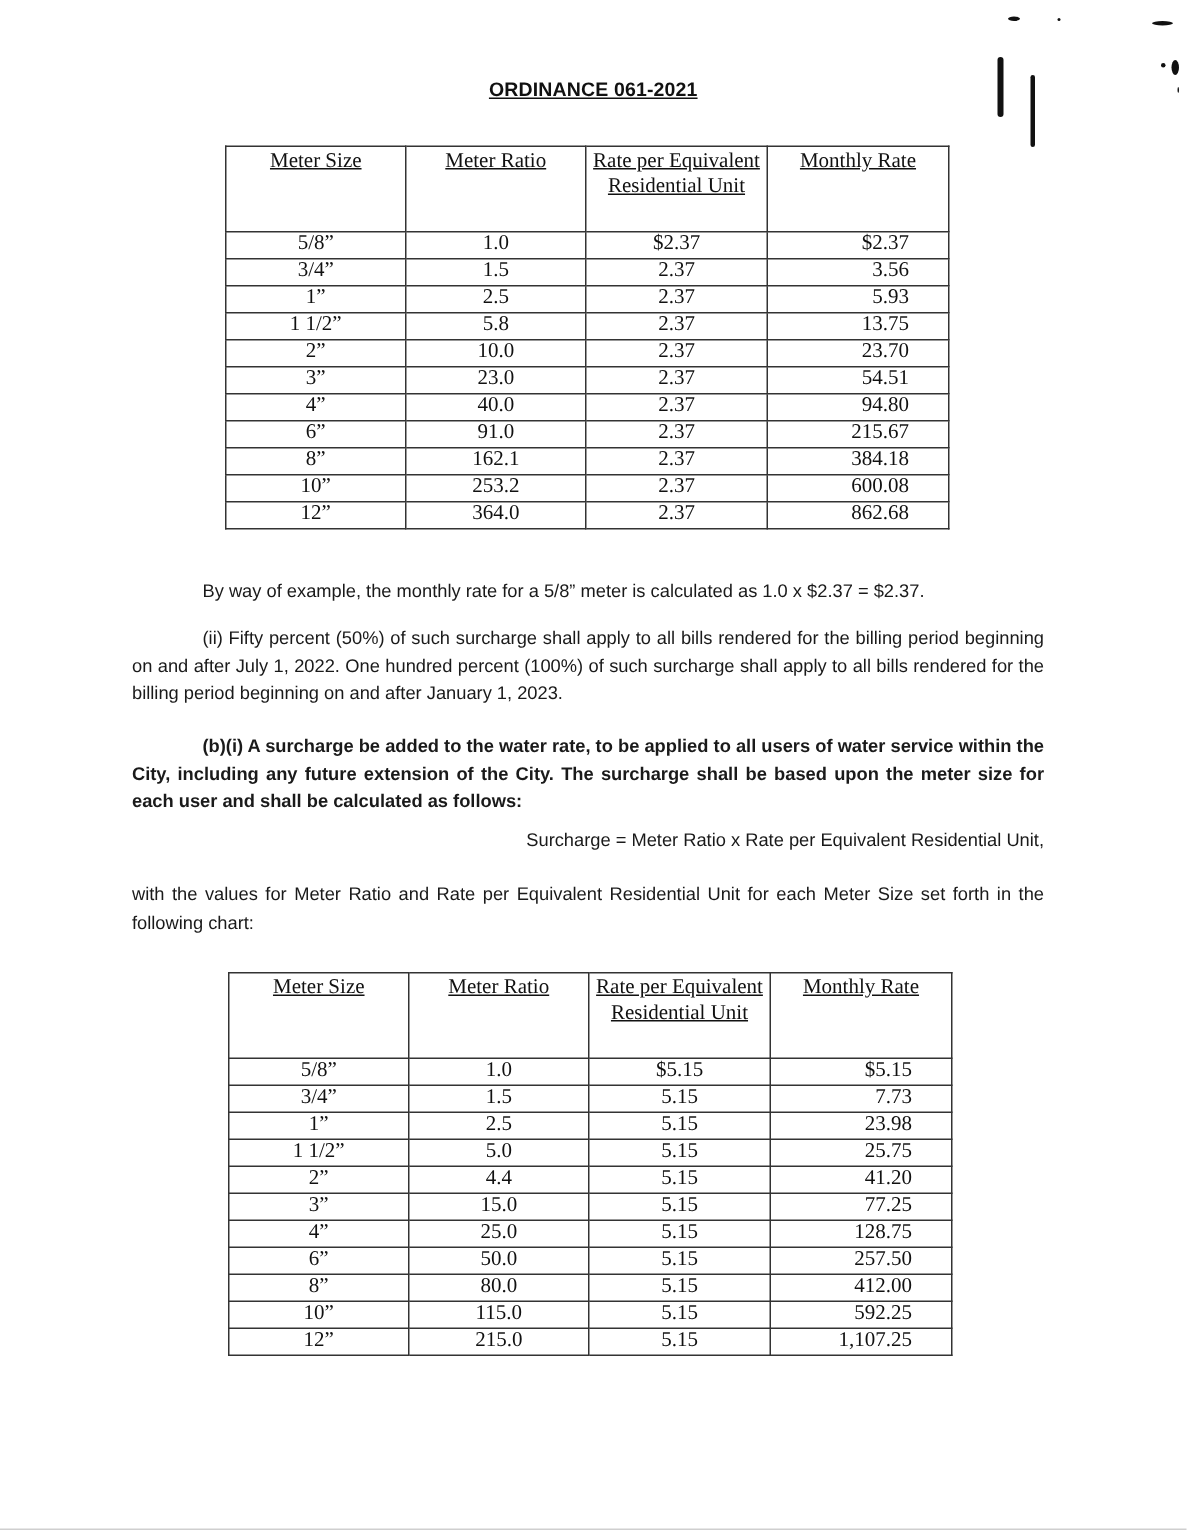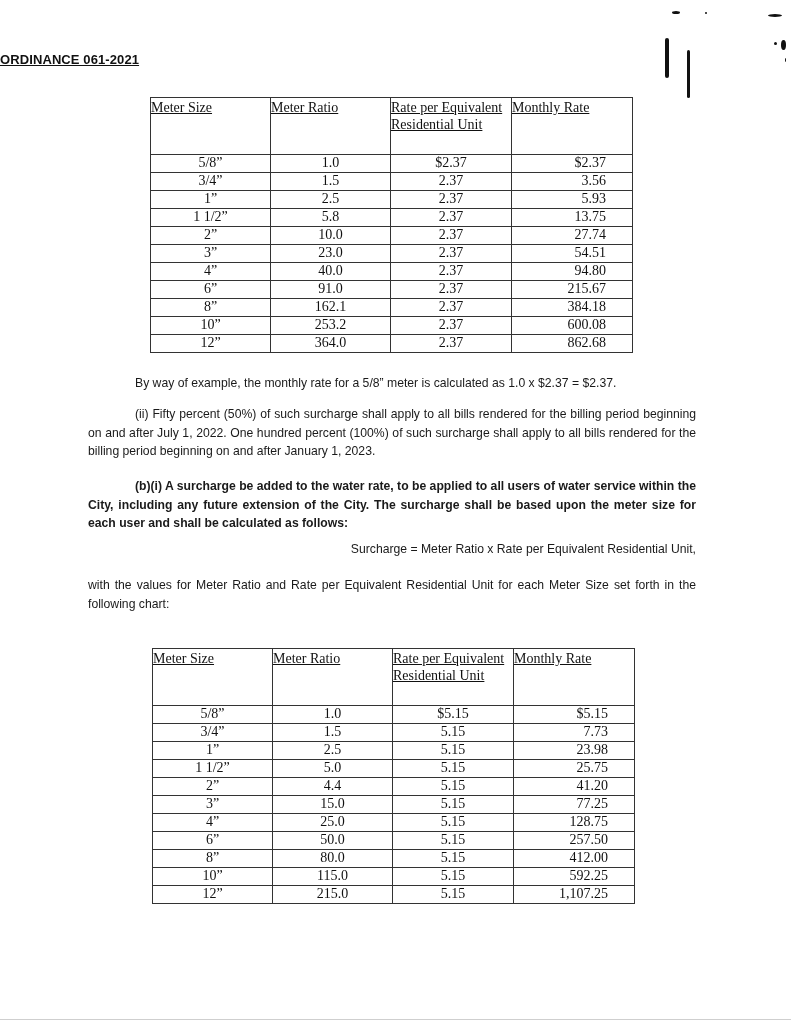--- a/index.html
+++ b/index.html
@@ -1,48 +1,49 @@
 <!DOCTYPE html>
 <html><head>
 <meta charset="utf-8">
 <style>
   html, body { margin: 0; padding: 0; background: #ffffff; }
   body { width: 791px; height: 1023px; position: relative; overflow: hidden; color: #111; }
   .sans { font-family: "Liberation Sans", "DejaVu Sans", sans-serif; }
 
   .title {
     position: absolute; left: 0; width: 791px; top: 52px;
-    font-weight: bold; font-size: 13px; text-decoration: underline;
+    text-align: center; font-weight: bold; font-size: 13px; text-decoration: underline;
     letter-spacing: 0.1px;
   }
 
   table.rates {
     position: absolute; border-collapse: collapse; table-layout: fixed;
     font-family: "Liberation Serif", "DejaVu Serif", serif; font-size: 14px; color: #111;
   }
   table.rates td, table.rates th {
     border: 1px solid #333; padding: 0; line-height: 16.5px; height: 17px;
     font-weight: normal; vertical-align: top;
   }
-  table.rates th { height: 54px; text-align: left; padding-top: 2px; }
+  table.rates th { height: 54px; text-align: center; padding-top: 2px; }
   table.rates th span { text-decoration: underline; }
   table.rates col.c1 { width: 120px; }
   table.rates col.c2 { width: 120px; }
   table.rates col.c3 { width: 121px; }
   table.rates col.c4 { width: 121px; }
   td.right { text-align: right; padding-right: 26px !important; }
   td.c1, td.c2, td.c3 { text-align: center; }
 
   #table1 { left: 150px; top: 97px; width: 483px; }
   #table2 { left: 152px; top: 648px; width: 483px; }
 
   .para {
     position: absolute; font-family: "Liberation Sans", "DejaVu Sans", sans-serif;
     font-size: 12.2px; line-height: 18.5px; color: #1a1a1a;
     text-align: justify;
+    margin-top: 11px;
   }
   .indent { text-indent: 47px; }
 
   #example { left: 135px; top: 374px; width: 600px; text-align: left; }
   #para-ii { left: 88px; top: 405px; width: 608px; }
   #para-bi { left: 88px; top: 477px; width: 608px; font-weight: bold; }
   #formula { left: 88px; top: 540px; width: 608px; text-align: right; }
   #following { left: 88px; top: 576px; width: 608px; }
 
   .speck { position: absolute; background: #111; border-radius: 50%; }
@@ -101,21 +102,21 @@
       <tr>
         <td class="c1">1 1/2”</td>
         <td class="c2">5.8</td>
         <td class="c3">2.37</td>
         <td class="right">13.75</td>
       </tr>
       <tr>
         <td class="c1">2”</td>
         <td class="c2">10.0</td>
         <td class="c3">2.37</td>
-        <td class="right">27.74</td>
+        <td class="right">23.70</td>
       </tr>
       <tr>
         <td class="c1">3”</td>
         <td class="c2">23.0</td>
         <td class="c3">2.37</td>
         <td class="right">54.51</td>
       </tr>
       <tr>
         <td class="c1">4”</td>
         <td class="c2">40.0</td>

